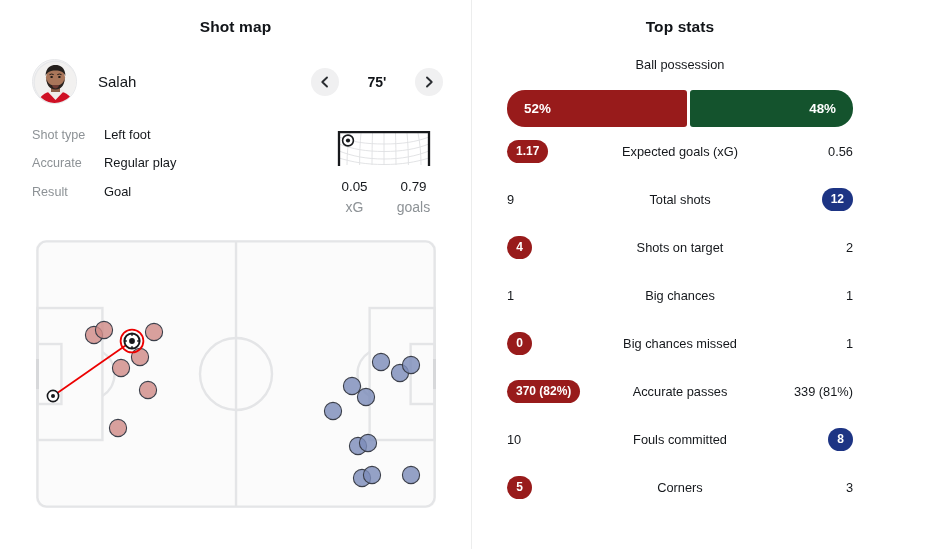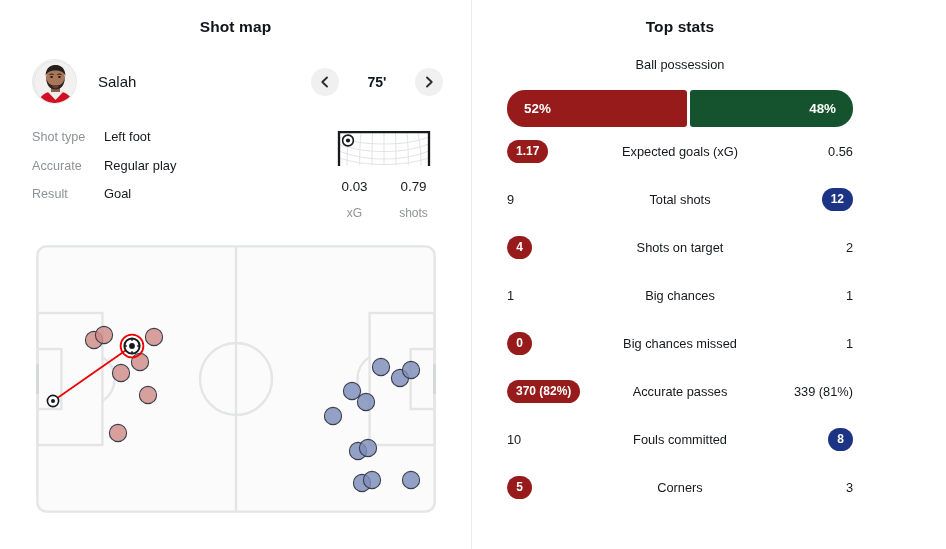--- a/index.html
+++ b/index.html
@@ -75,21 +75,21 @@
   }
 
   .goal-block { margin-left: auto; width: 118px; }
   .goal-mouth {
     position: relative; width: 100px; height: 44px; margin: 4px auto 0 auto;
   }
   .goal-mouth svg { display: block; }
   .xg-row { display: flex; margin-top: 7px; }
   .xg-cell { flex: 1; text-align: center; }
   .xg-num { font-size: 13.4px; color: #15181c; }
-  .xg-cap { font-size: 12px; color: #8d9296; margin-top: 12px; }
+  .xg-cap { font-size: 14px; color: #8d9296; margin-top: 5px; }
 
   
   .pitch-wrap { margin: 25px 0 0 0; display:flex; justify-content:center; }
   .pitch { position: relative; width: 400px; height: 268px; }
   .pitch svg { display:block; }
 
   
   .stats { padding: 0 36px; margin-top: 21px; }
   .poss-label {
     text-align: center; font-size: 12.8px; color: #15181c; font-weight: 400;
@@ -229,26 +229,26 @@
             <path d="M5 38 L5 4.2 L95 4.2 L95 38" fill="none" stroke="#17191c" stroke-width="2.3"></path>
 
             <g>
               <circle cx="14" cy="12.5" r="5.4" fill="#ffffff" stroke="#17191c" stroke-width="1.6"></circle>
               <circle cx="14" cy="12.5" r="2.1" fill="#17191c"></circle>
             </g>
           </svg>
         </div>
         <div class="xg-row">
           <div class="xg-cell">
-            <div class="xg-num">0.03</div>
+            <div class="xg-num">0.05</div>
             <div class="xg-cap">xG</div>
           </div>
           <div class="xg-cell">
             <div class="xg-num">0.79</div>
-            <div class="xg-cap">shots</div>
+            <div class="xg-cap">goals</div>
           </div>
         </div>
       </div>
     </div>
 
     <div class="pitch-wrap">
       <div class="pitch">
         <svg id="pitch-svg" width="400" height="268" viewBox="0 0 400 268" aria-hidden="true">
           <rect x="0" y="0" width="400" height="268" rx="9" fill="#fbfbfb"></rect>
           <g stroke="#e4e5e7" stroke-width="2.4" fill="none">

